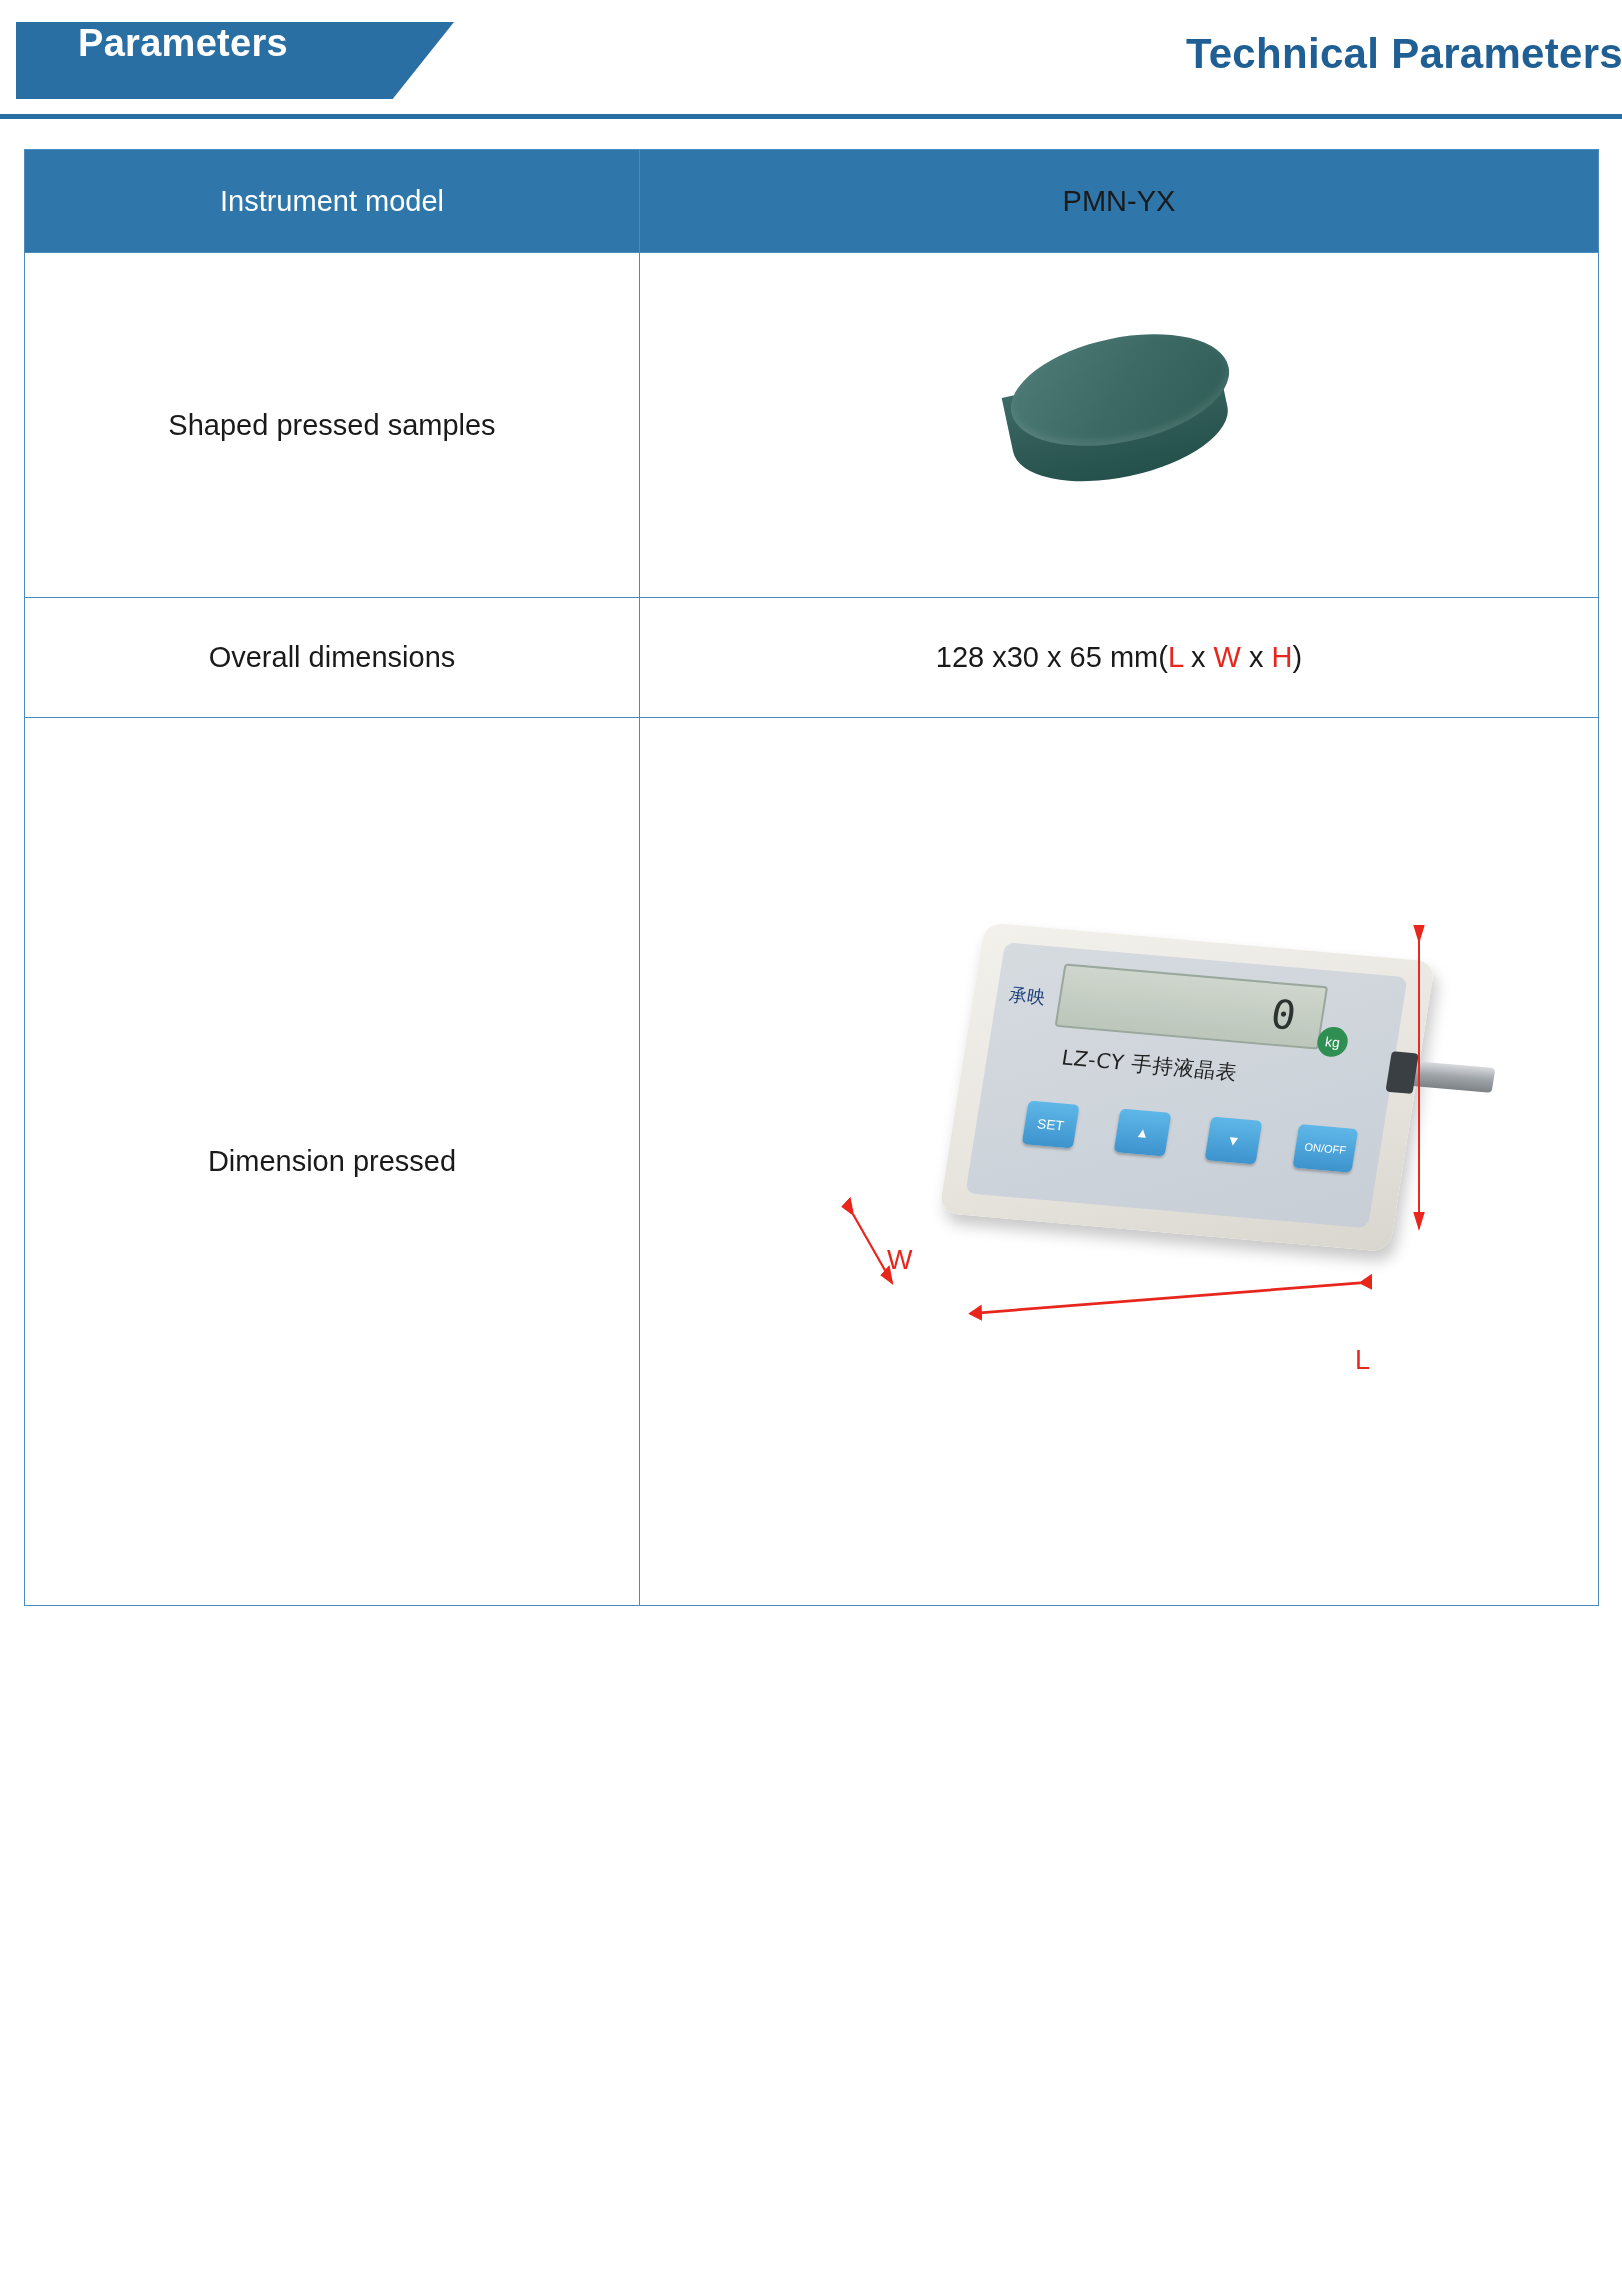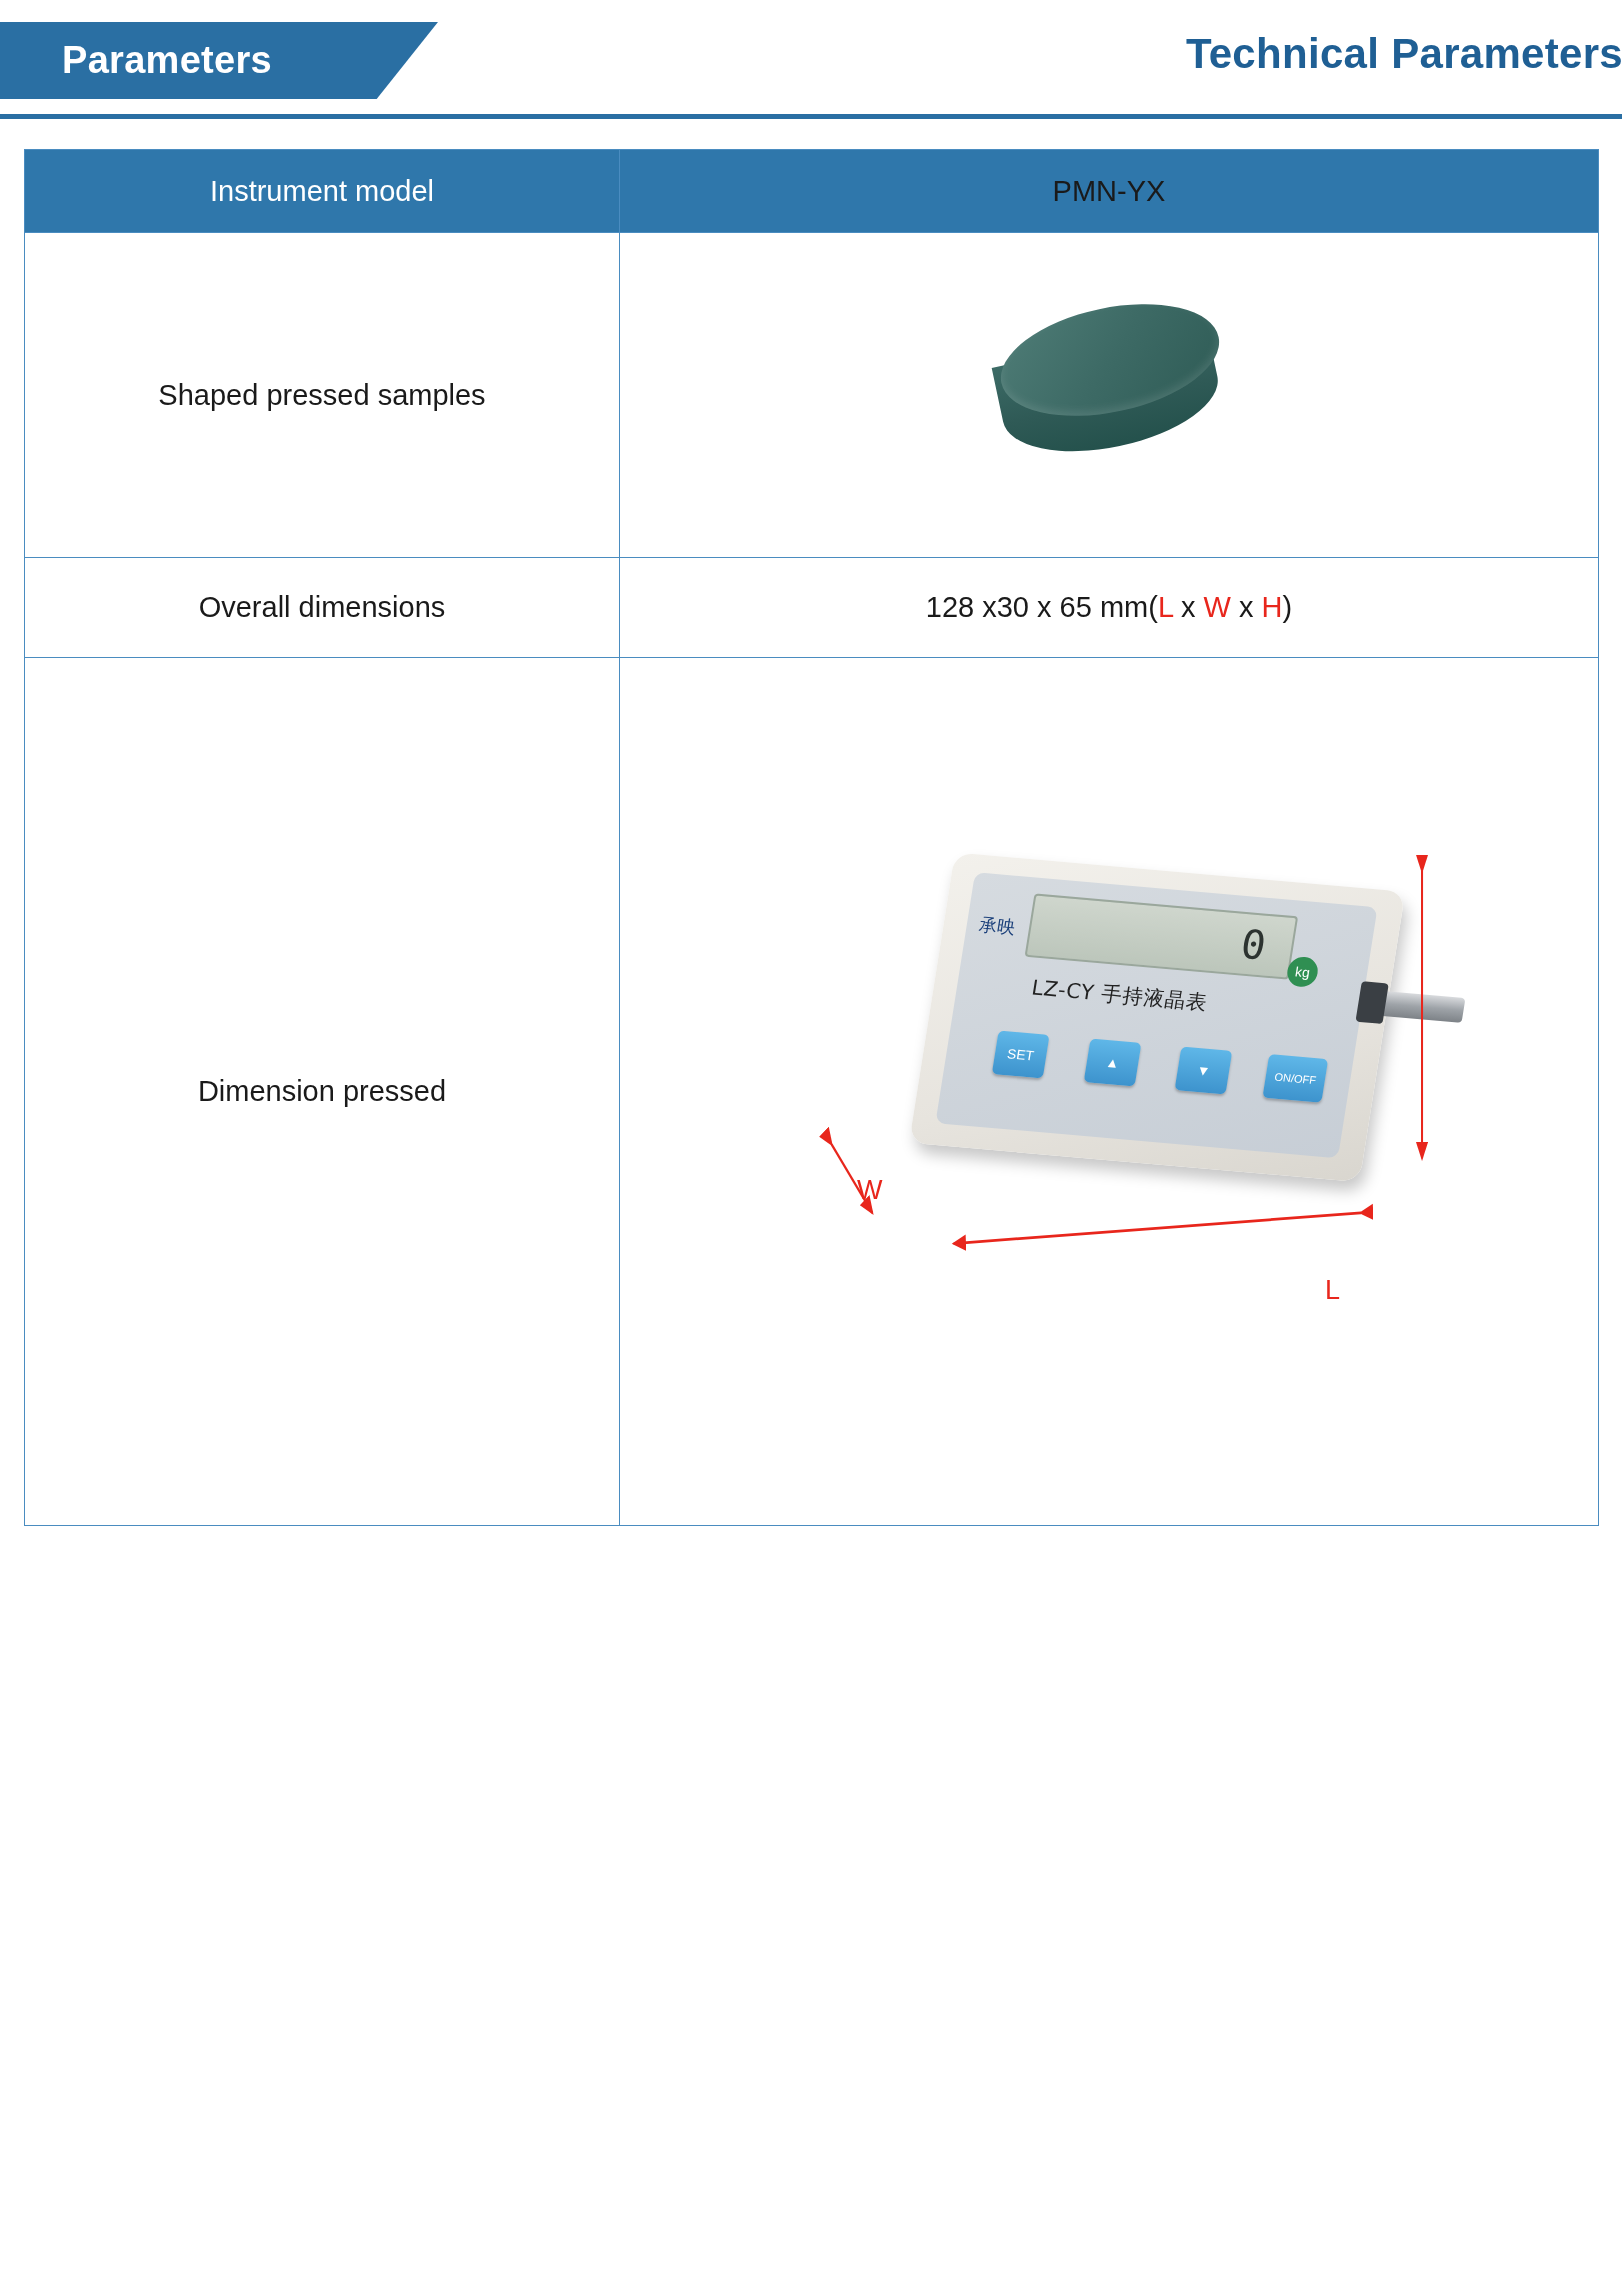--- a/index.html
+++ b/index.html
@@ -17,28 +17,28 @@
   }
 
   
   .header {
     position: relative;
     height: 120px;
     width: 100%;
   }
   .header-tab {
     position: absolute;
-    left: 0;
+    left: 16px;
     top: 22px;
     height: 77px;
     width: 438px;
     background: #2a6fa3;
     clip-path: polygon(0 0, 100% 0, 86% 100%, 0 100%);
     display: flex;
-    align-items: center;
+    align-items: flex-start;
   }
   .header-tab-label {
     color: #ffffff;
     font-size: 38px;
     font-weight: bold;
     letter-spacing: 0.3px;
     margin-left: 62px;
   }
   .header-tab-ghost {
     position: absolute;
@@ -80,21 +80,21 @@
     width: 100%;
     table-layout: fixed;
   }
   table.params td, table.params th {
     border: 1.4px solid #4a8cc0;
     text-align: center;
     vertical-align: middle;
     font-size: 29px;
     font-weight: normal;
     color: #1a1a1a;
-    padding: 8px;
+    padding: 18px;
   }
   .col-label { width: 578px; }
   .row-head td {
     background: #2f77ab;
     color: #ffffff;
     height: 66px;
     font-size: 31px;
   }
   .row-head td.col-label { color: #ffffff; }
   .r-sample td { height: 308px; }

